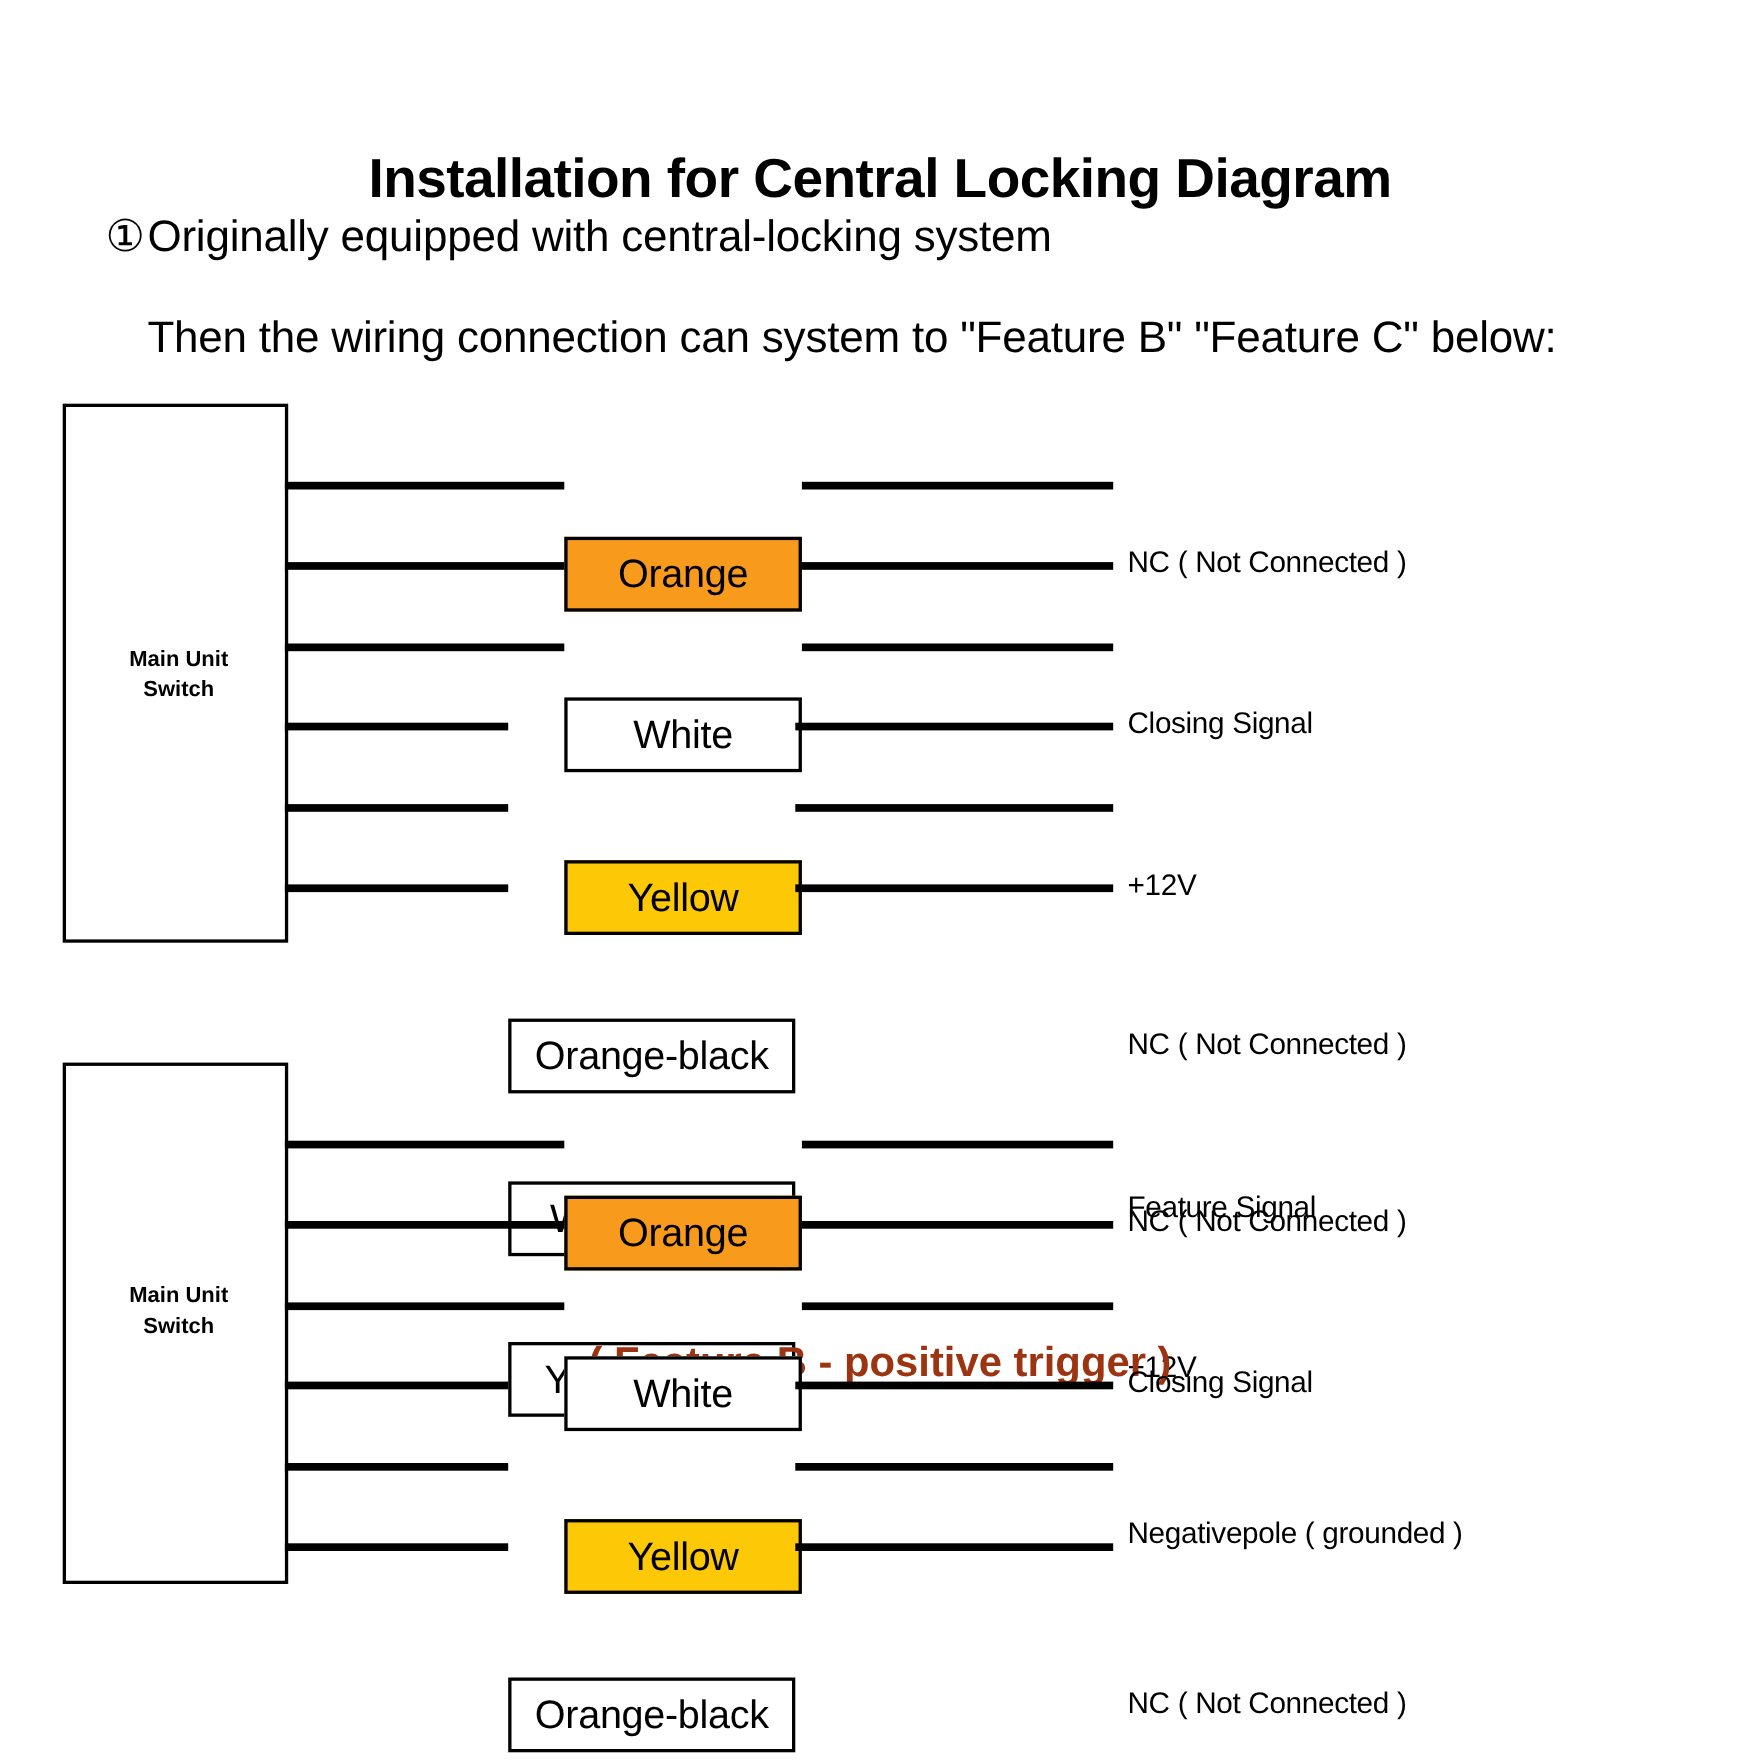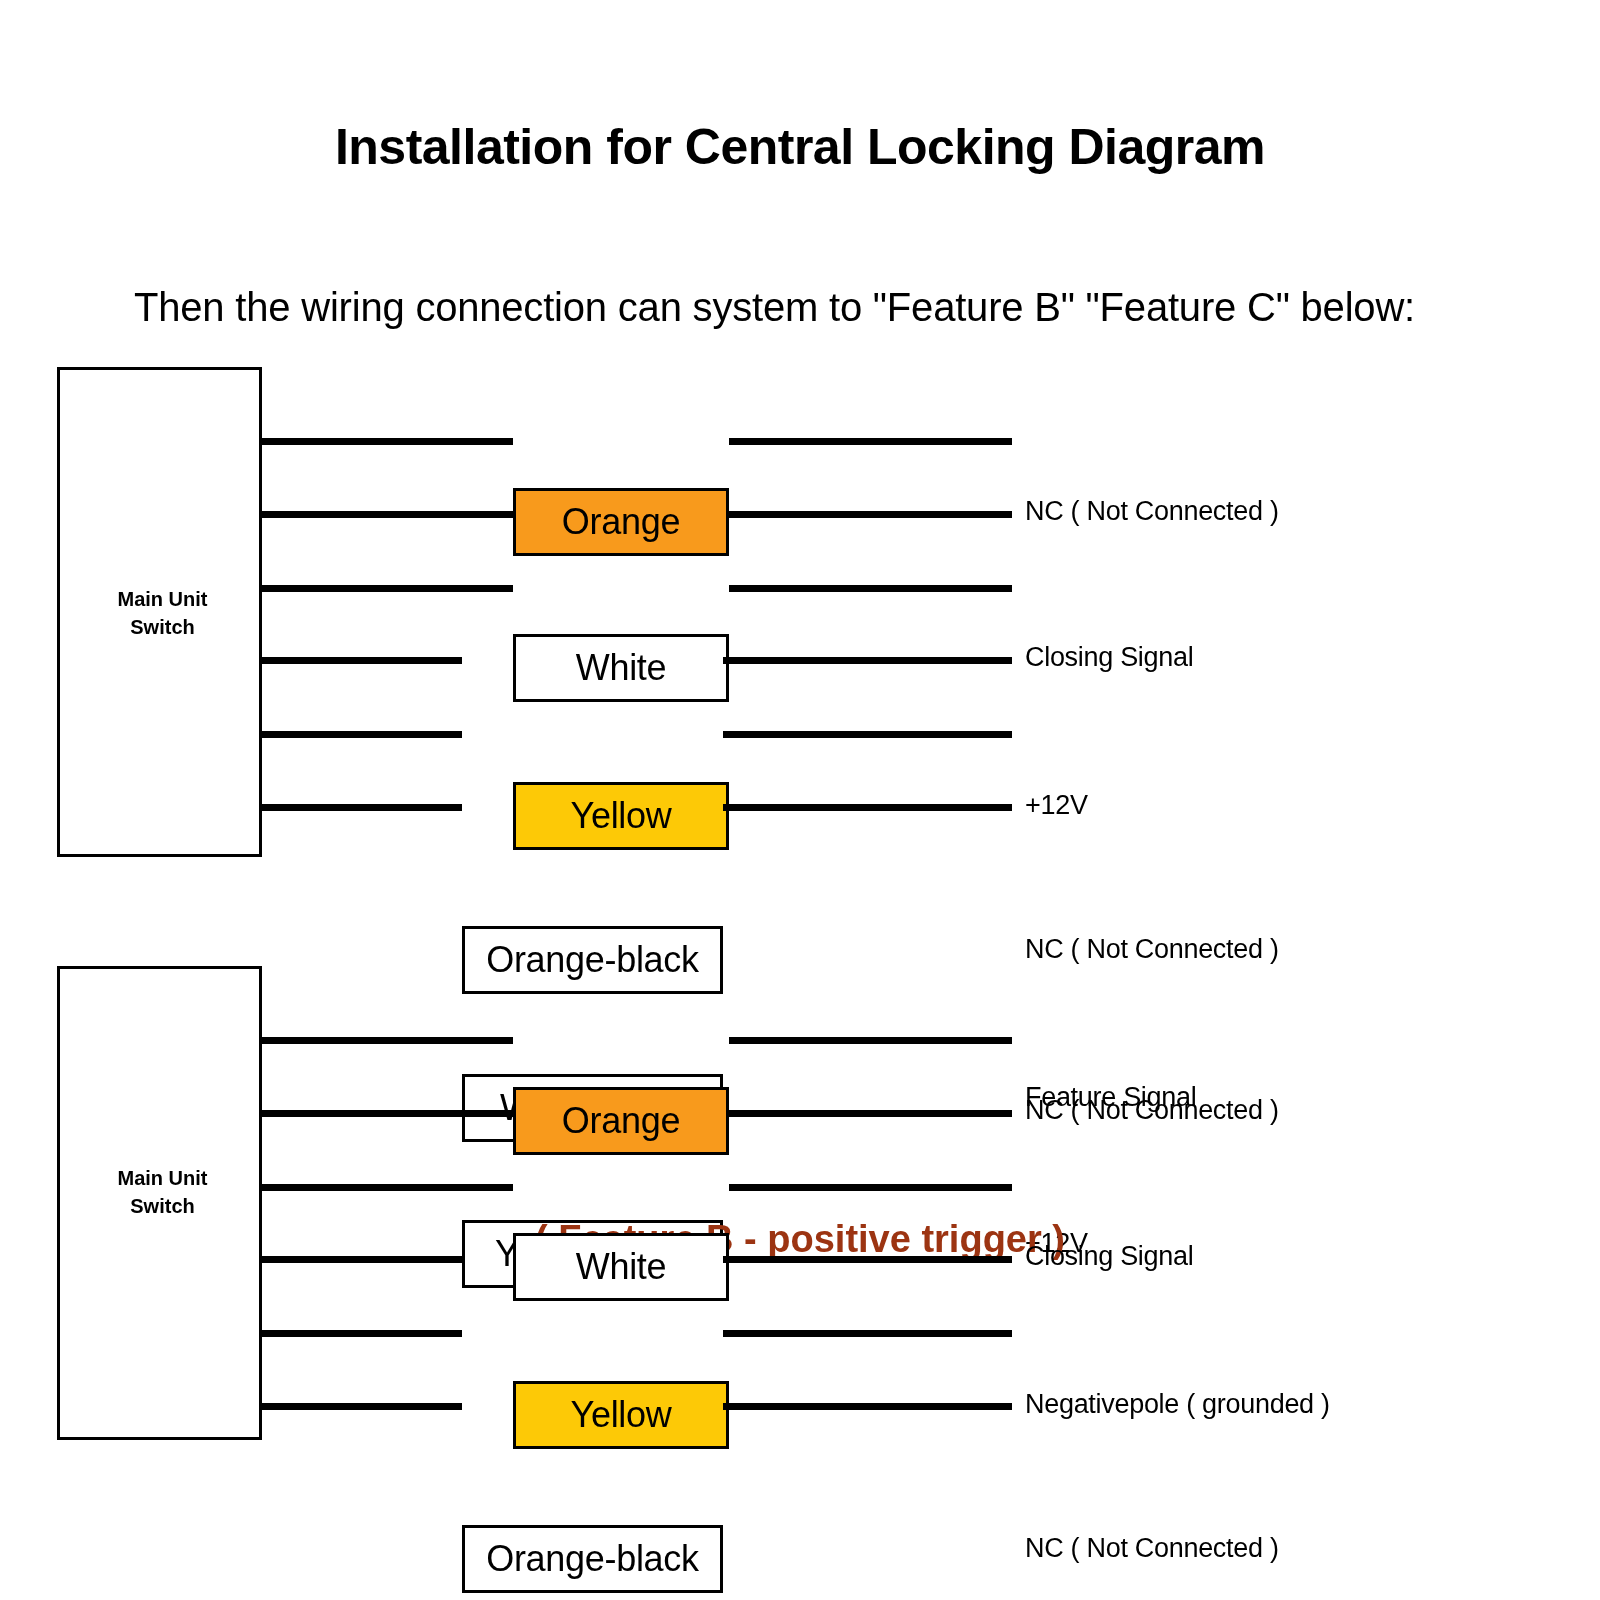--- a/index.html
+++ b/index.html
@@ -14,21 +14,21 @@
     background: #ffffff;
     overflow: hidden;
     font-family: "Liberation Sans", "DejaVu Sans", sans-serif;
     color: #000000;
   }
 
   
   .title {
     position: absolute;
     left: 0;
-    top: 118px;
+    top: 133px;
     width: 1600px;
     text-align: center;
     font-size: 50px;
     font-weight: bold;
     letter-spacing: -0.5px;
     white-space: nowrap;
   }
   .intro-line {
     position: absolute;
     left: 96px;
@@ -120,20 +120,23 @@
   }
   #diagram-b .caption { top: 858px; }
 </style>
 </head>
 <body>
 
 <div id="page">
 
   <div class="title">Installation for Central Locking Diagram</div>
 
+  <div class="intro-line intro-1">
+    <span class="circled">①</span><span>Originally equipped with central-locking system</span>
+  </div>
   <div class="intro-line intro-3">
     <span class="circled"></span><span>Then the wiring connection can system to "Feature B" "Feature C" below:</span>
   </div>
 
   <div class="diagram" id="diagram-b">
     <div class="unit-box">
       <div class="unit-label">
         <div>Main Unit</div>
         <div>Switch</div>
       </div>
@@ -196,21 +199,21 @@
         <div class="row" style="top: 154px;">
           <div class="wire-left" style="top: -3px; width: 254px;"></div>
           <div class="wire-right" style="top: -3px; left: 729px; width: 283px;"></div>
           <div class="chip narrow" style="top: 120px; background: rgb(255, 255, 255);">White</div>
           <div class="endlabel" style="top: 128px;">Closing Signal</div>
         </div>
         <div class="row" style="top: 228px;">
           <div class="wire-left" style="top: -3px; width: 254px;"></div>
           <div class="wire-right" style="top: -3px; left: 729px; width: 283px;"></div>
           <div class="chip narrow" style="top: 194px; background: rgb(253, 201, 6);">Yellow</div>
-          <div class="endlabel" style="top: 202px;">Negativepole ( grounded )</div>
+          <div class="endlabel" style="top: 192px;">Negativepole ( grounded )</div>
         </div>
         <div class="row" style="top: 300px;">
           <div class="wire-left" style="top: -3px; width: 203px;"></div>
           <div class="wire-right" style="top: -3px; left: 723px; width: 289px;"></div>
           <div class="chip wide" style="top: 266px; background: rgb(255, 255, 255);">Orange-black</div>
           <div class="endlabel" style="top: 274px;">NC ( Not Connected )</div>
         </div>
         <div class="row" style="top: 374px;">
           <div class="wire-left" style="top: -3px; width: 203px;"></div>
           <div class="wire-right" style="top: -3px; left: 723px; width: 289px;"></div>

